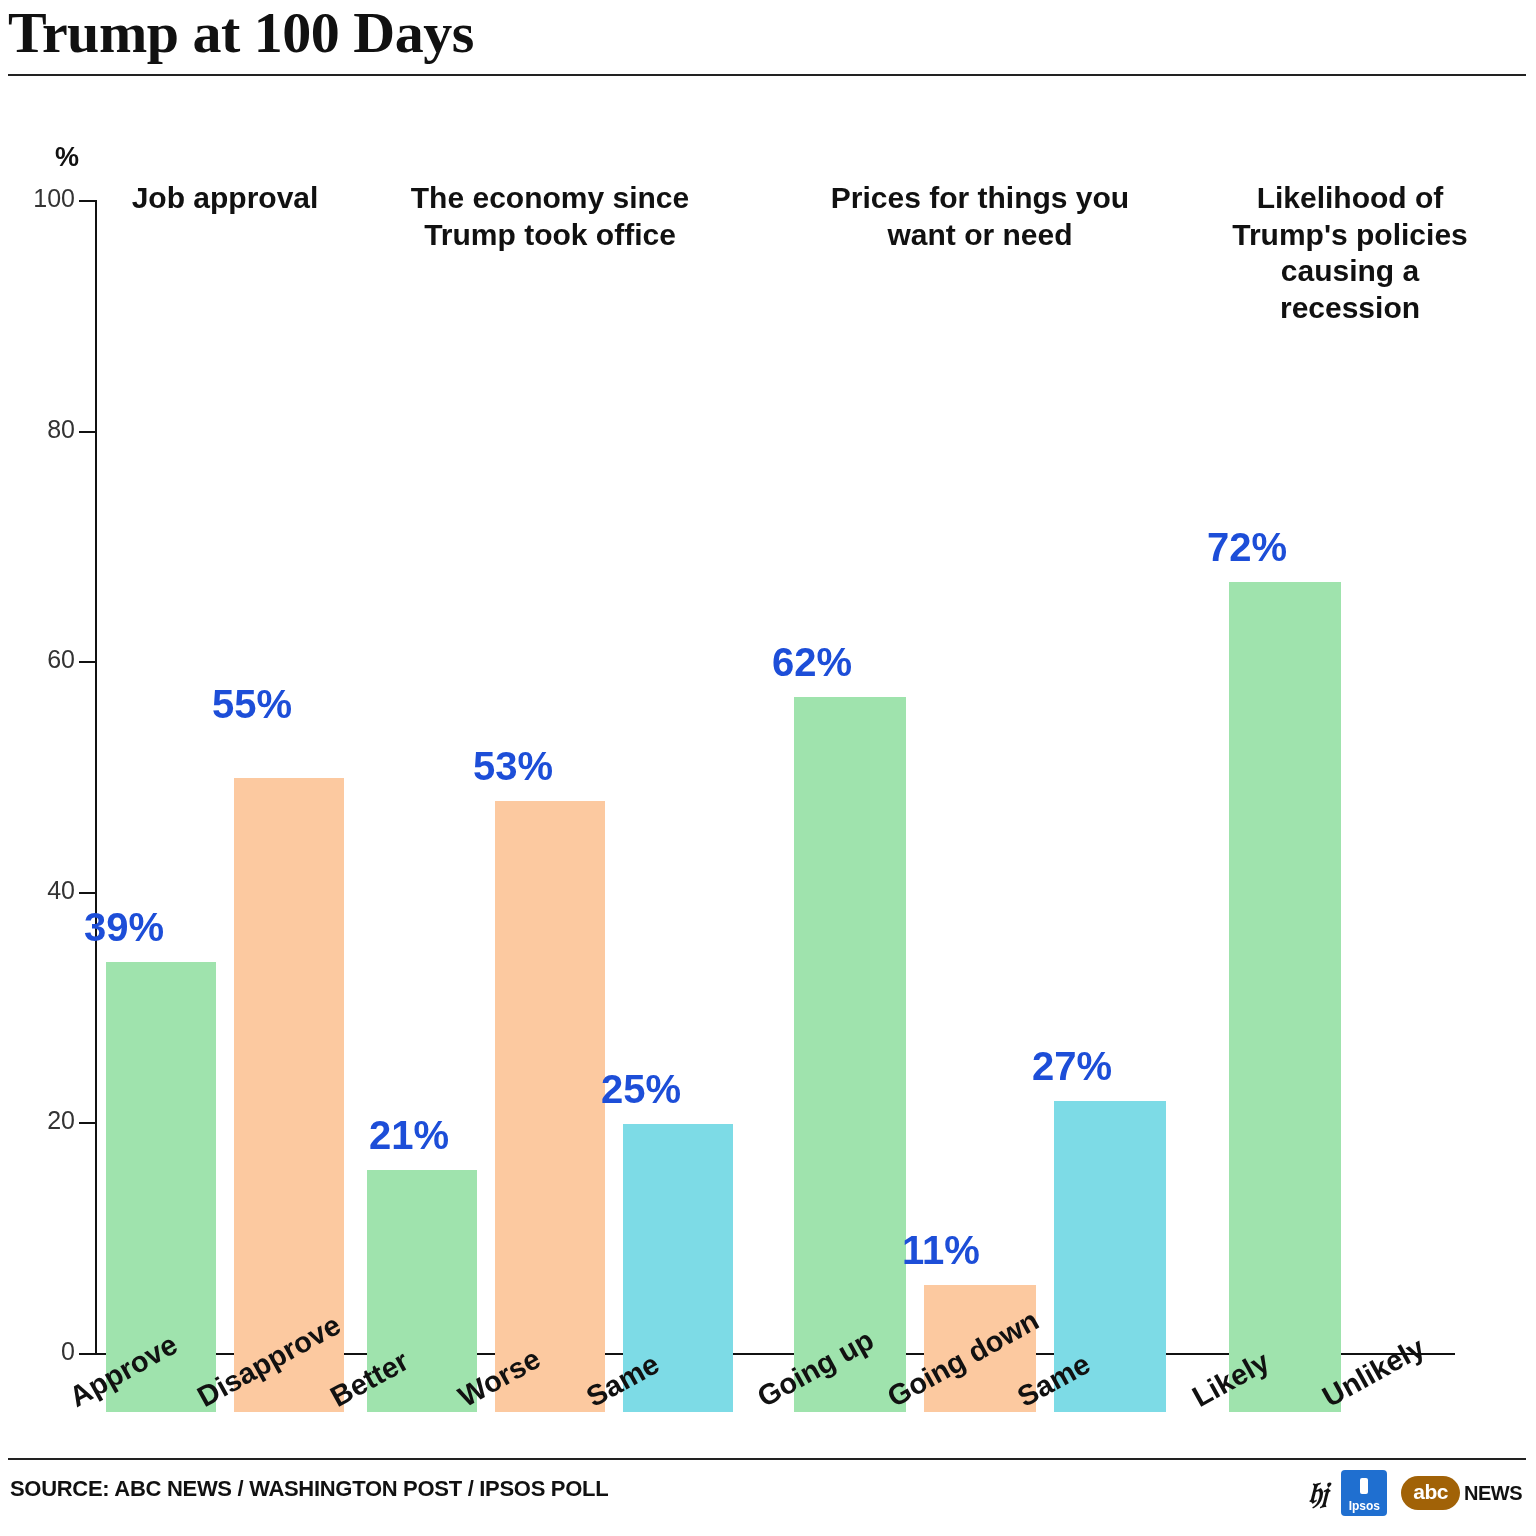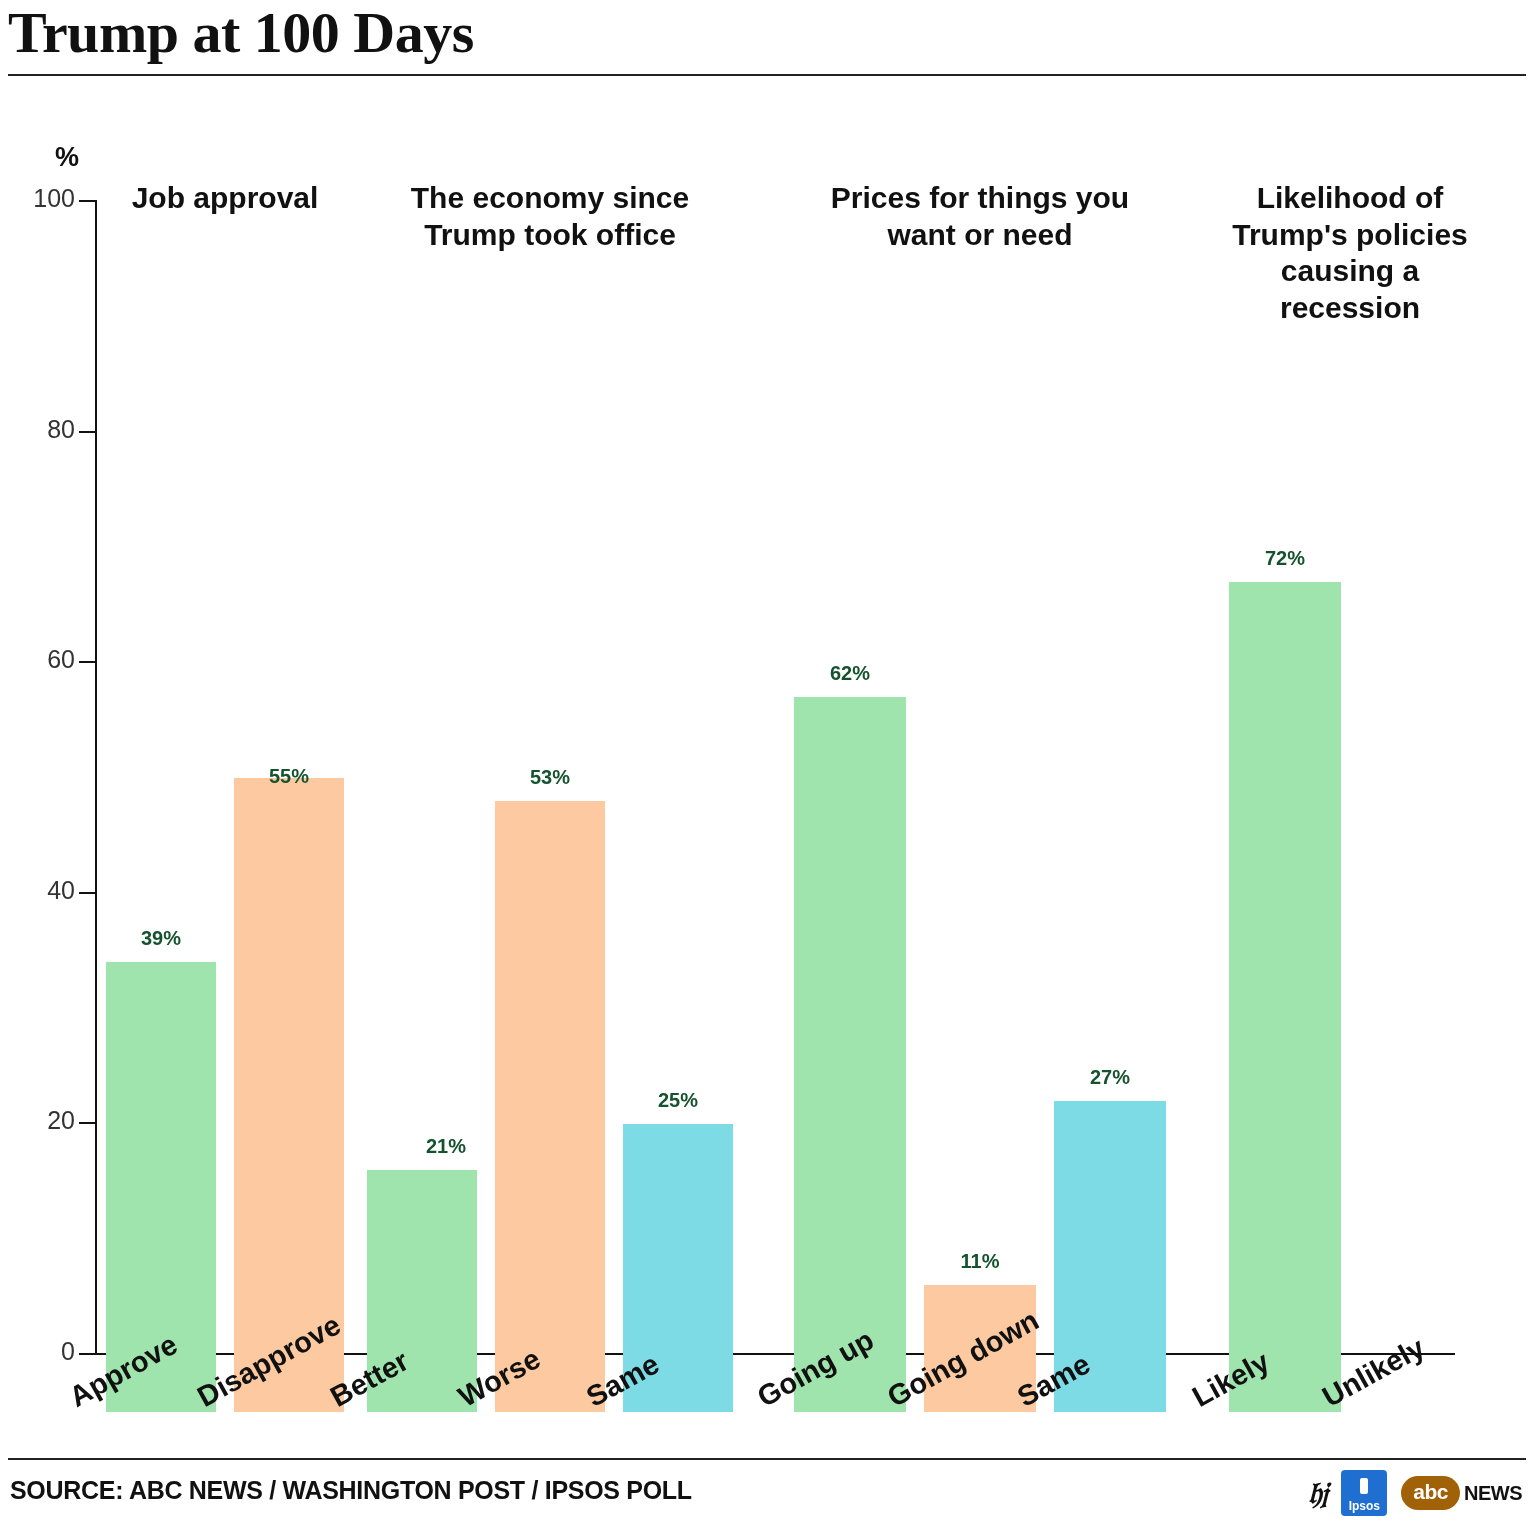--- a/index.html
+++ b/index.html
@@ -101,24 +101,24 @@
   .bar {
     position: absolute;
     bottom: 0;
     left: 0;
     width: 100%;
   }
   .bar-value {
     position: absolute;
     left: -22px;
     width: calc(100% + 44px);
-    text-align: center;
-    font-size: 20px;
-    font-weight: 700;
-    color: #14532d;
+    text-align: left;
+    font-size: 40px;
+    font-weight: 700;
+    color: #1d4ed8;
   }
   .bar-cat {
     position: absolute;
     white-space: nowrap;
     font-size: 29px;
     font-weight: 700;
     transform: rotate(-29deg);
     transform-origin: left top;
     color: #111;
   }
@@ -135,21 +135,21 @@
     position: absolute;
     left: 8px;
     right: 10px;
     top: 0;
     border-top: 2px solid #222;
   }
   #source {
     position: absolute;
     left: 10px;
     top: 18px;
-    font-size: 25px;
+    font-size: 22px;
     font-weight: 600;
     letter-spacing: -0.3px;
   }
   #logos {
     position: absolute;
     right: 14px;
     top: 12px;
     display: flex;
     align-items: center;
     gap: 14px;
@@ -234,21 +234,21 @@
   <div id="groups">
       <div class="group" style="left: 100px; width: 250px;">
         <div class="group-title" style="top: 68px;">Job approval</div>
         <div class="bar-wrap" style="left: 6px; width: 110px; height: 1241px;">
           <div class="bar" style="height: 449.67px; background: rgb(159, 227, 173);"></div>
           <div class="bar-value" style="bottom: 461.67px;">39%</div>
         </div>
         <div class="bar-cat" style="left: -36px; top: 1273px;">Approve</div>
         <div class="bar-wrap" style="left: 134px; width: 110px; height: 1241px;">
           <div class="bar" style="height: 634.15px; background: rgb(252, 201, 160);"></div>
-          <div class="bar-value" style="bottom: 624px;">55%</div>
+          <div class="bar-value" style="bottom: 685px;">55%</div>
         </div>
         <div class="bar-cat" style="left: 92px; top: 1273px;">Disapprove</div>
       </div>
       <div class="group" style="left: 375px; width: 350px;">
         <div class="group-title" style="top: 68px;">The economy since Trump took office</div>
         <div class="bar-wrap" style="left: -8px; width: 110px; height: 1241px;">
           <div class="bar" style="height: 242.13px; background: rgb(159, 227, 173);"></div>
           <div class="bar-value" style="bottom: 254.13px; margin-left: 24px;">21%</div>
         </div>
         <div class="bar-cat" style="left: -50px; top: 1273px;">Better</div>

